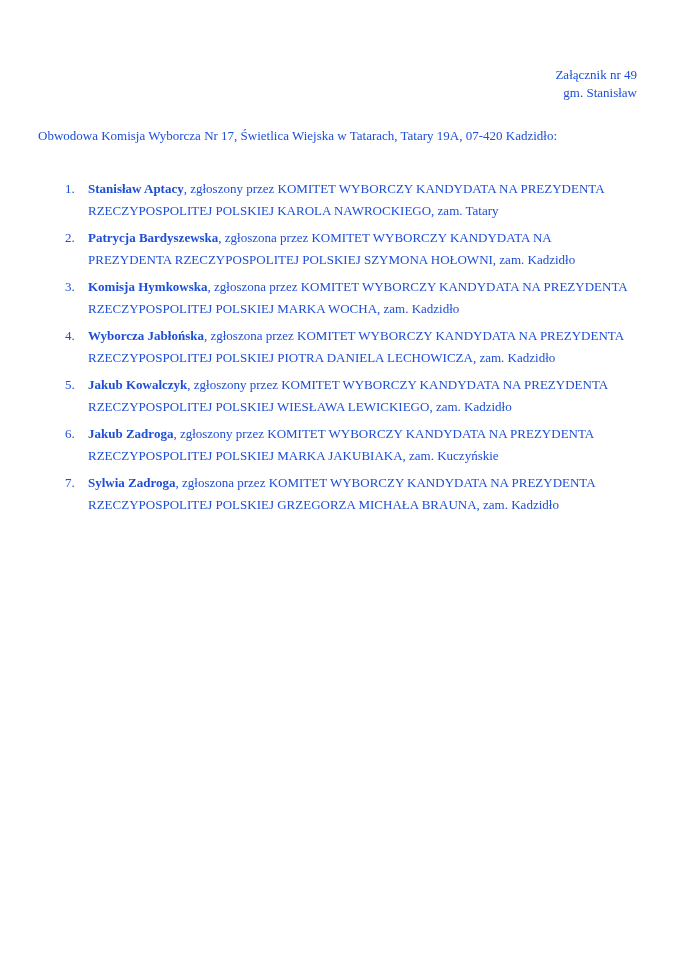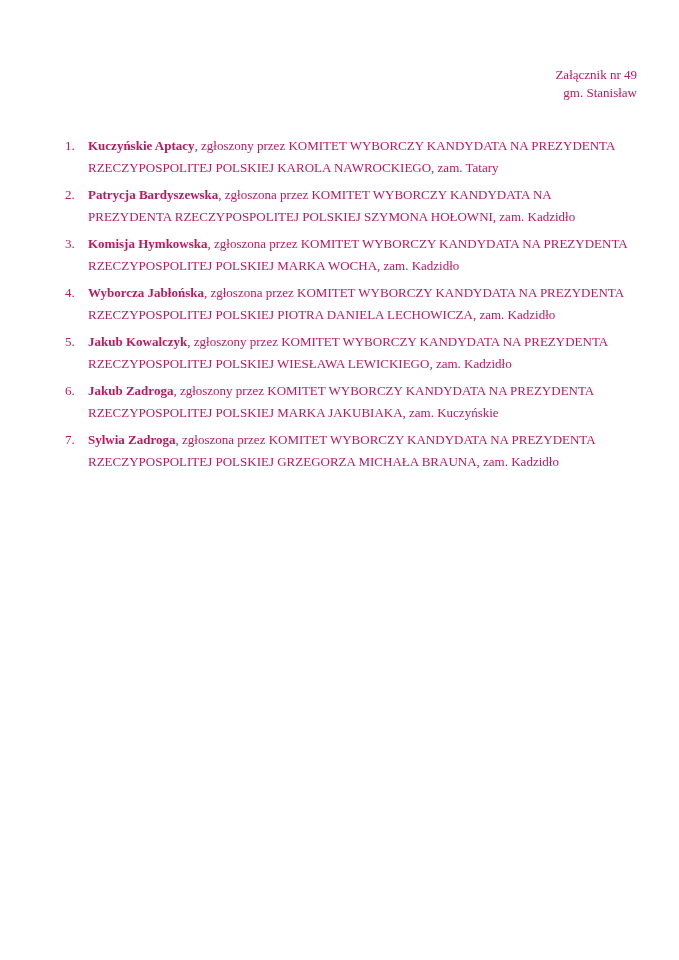--- a/index.html
+++ b/index.html
@@ -5,21 +5,21 @@
   html, body {
     margin: 0;
     padding: 0;
     background: #ffffff;
   }
   .page {
     position: relative;
     width: 679px;
     height: 960px;
     background: #ffffff;
-    color: #be185d;
+    color: #1d4ed8;
     font-family: "Liberation Serif", "DejaVu Serif", serif;
     font-size: 13px;
     box-sizing: border-box;
     padding: 66px 42px 0 38px;
     overflow: hidden;
   }
   .corner {
     text-align: right;
     line-height: 18px;
   }
@@ -53,25 +53,26 @@
 </head>
 <body>
 
 <div class="page">
 
   <div class="corner">
     <div>Załącznik nr 49</div>
     <div>gm. Stanisław</div>
   </div>
 
+  <p class="heading">Obwodowa Komisja Wyborcza Nr 17, Świetlica Wiejska w Tatarach, Tatary 19A, 07-420 Kadzidło:</p>
 
   <ol class="members">
     <li class="member">
       <span class="num">1.</span>
-      <span class="text"><span class="name">Kuczyńskie Aptacy</span><span>, zgłoszony przez KOMITET WYBORCZY KANDYDATA NA PREZYDENTA RZECZYPOSPOLITEJ POLSKIEJ KAROLA NAWROCKIEGO, zam. Tatary</span></span>
+      <span class="text"><span class="name">Stanisław Aptacy</span><span>, zgłoszony przez KOMITET WYBORCZY KANDYDATA NA PREZYDENTA RZECZYPOSPOLITEJ POLSKIEJ KAROLA NAWROCKIEGO, zam. Tatary</span></span>
     </li>
     <li class="member">
       <span class="num">2.</span>
       <span class="text"><span class="name">Patrycja Bardyszewska</span><span>, zgłoszona przez KOMITET WYBORCZY KANDYDATA NA PREZYDENTA RZECZYPOSPOLITEJ POLSKIEJ SZYMONA HOŁOWNI, zam. Kadzidło</span></span>
     </li>
     <li class="member">
       <span class="num">3.</span>
       <span class="text"><span class="name">Komisja Hymkowska</span><span>, zgłoszona przez KOMITET WYBORCZY KANDYDATA NA PREZYDENTA RZECZYPOSPOLITEJ POLSKIEJ MARKA WOCHA, zam. Kadzidło</span></span>
     </li>
     <li class="member">

